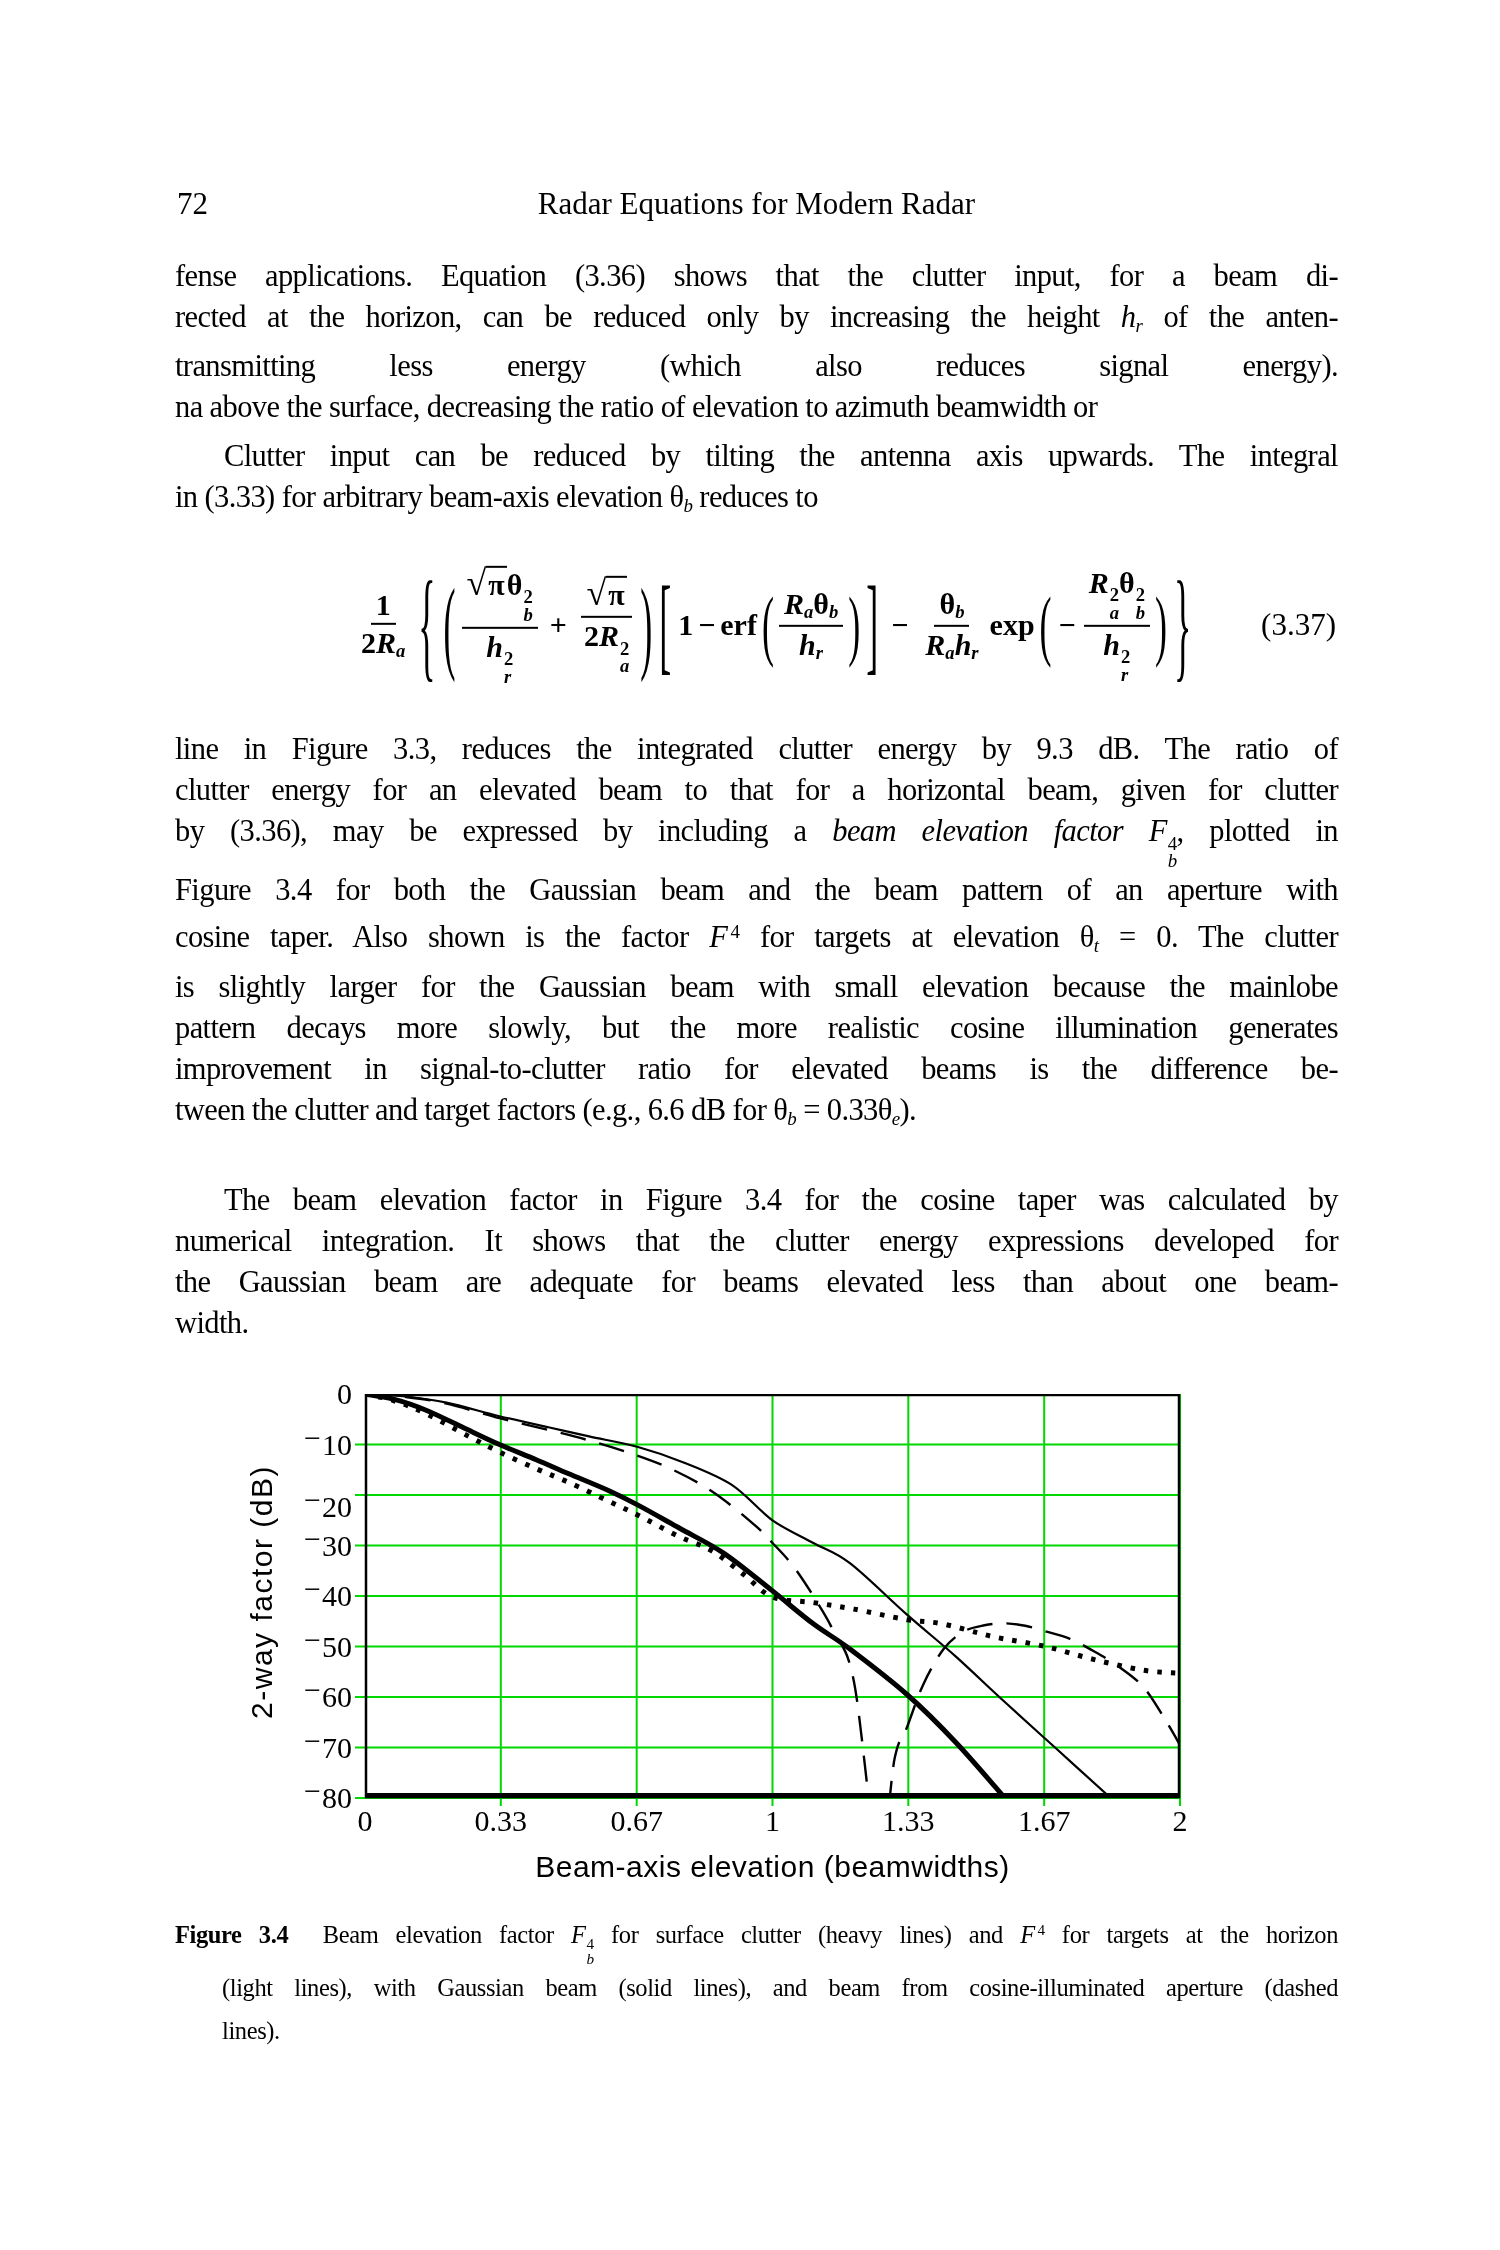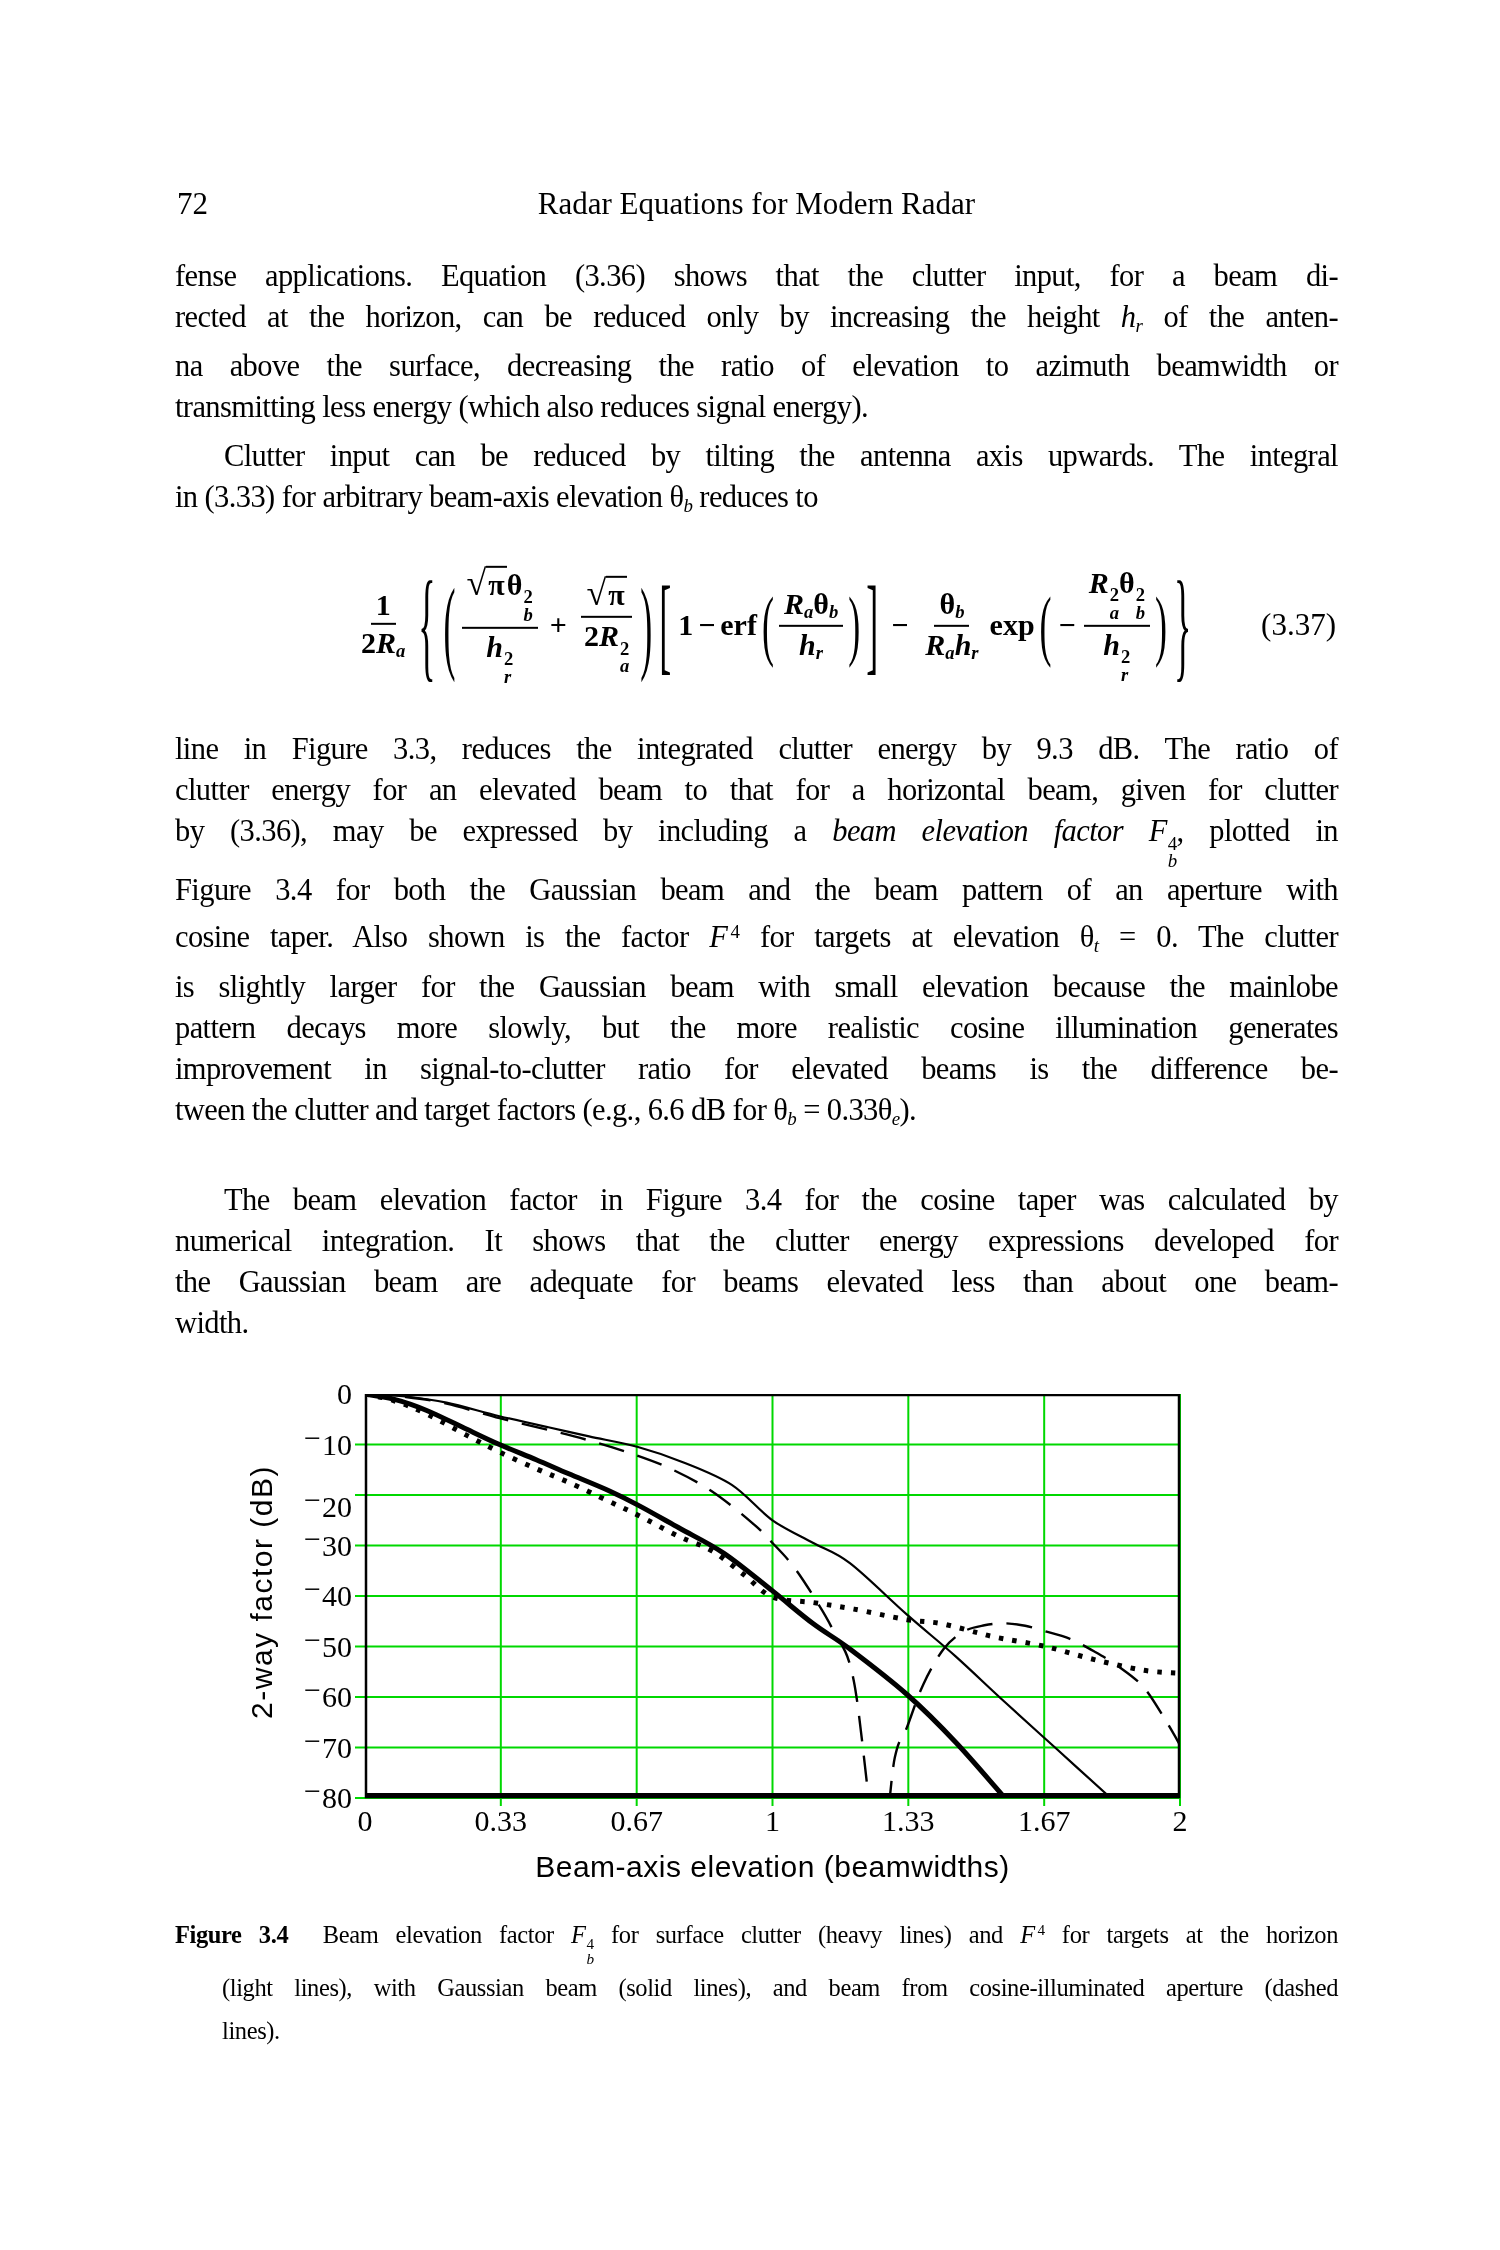--- a/index.html
+++ b/index.html
@@ -64,22 +64,22 @@
 </style>
 </head>
 <body>
 
 <span class="pagenum">72</span>
 <div class="runtitle">Radar Equations for Modern Radar</div>
 
 <section class="textblock" style="top:256px">
     <div class="ln">fense applications. Equation (3.36) shows that the clutter input, for a beam di-</div>
     <div class="ln">rected at the horizon, can be reduced only by increasing the height <i>h<sub>r</sub></i> of the anten-</div>
+    <div class="ln">transmitting less energy (which also reduces signal energy).</div>
     <div class="ln">na above the surface, decreasing the ratio of elevation to azimuth beamwidth or</div>
-    <div class="ln">transmitting less energy (which also reduces signal energy).</div>
   </section>
 <section class="textblock indent" style="top:436px">
     <div class="ln">Clutter input can be reduced by tilting the antenna axis upwards. The integral</div>
     <div class="ln">in (3.33) for arbitrary beam-axis elevation θ<sub><i>b</i></sub> reduces to</div>
   </section>
 
 <div class="eqwrap">
   <div class="eqrow">
       <span class="fr">
         <span class="fn">1</span>

